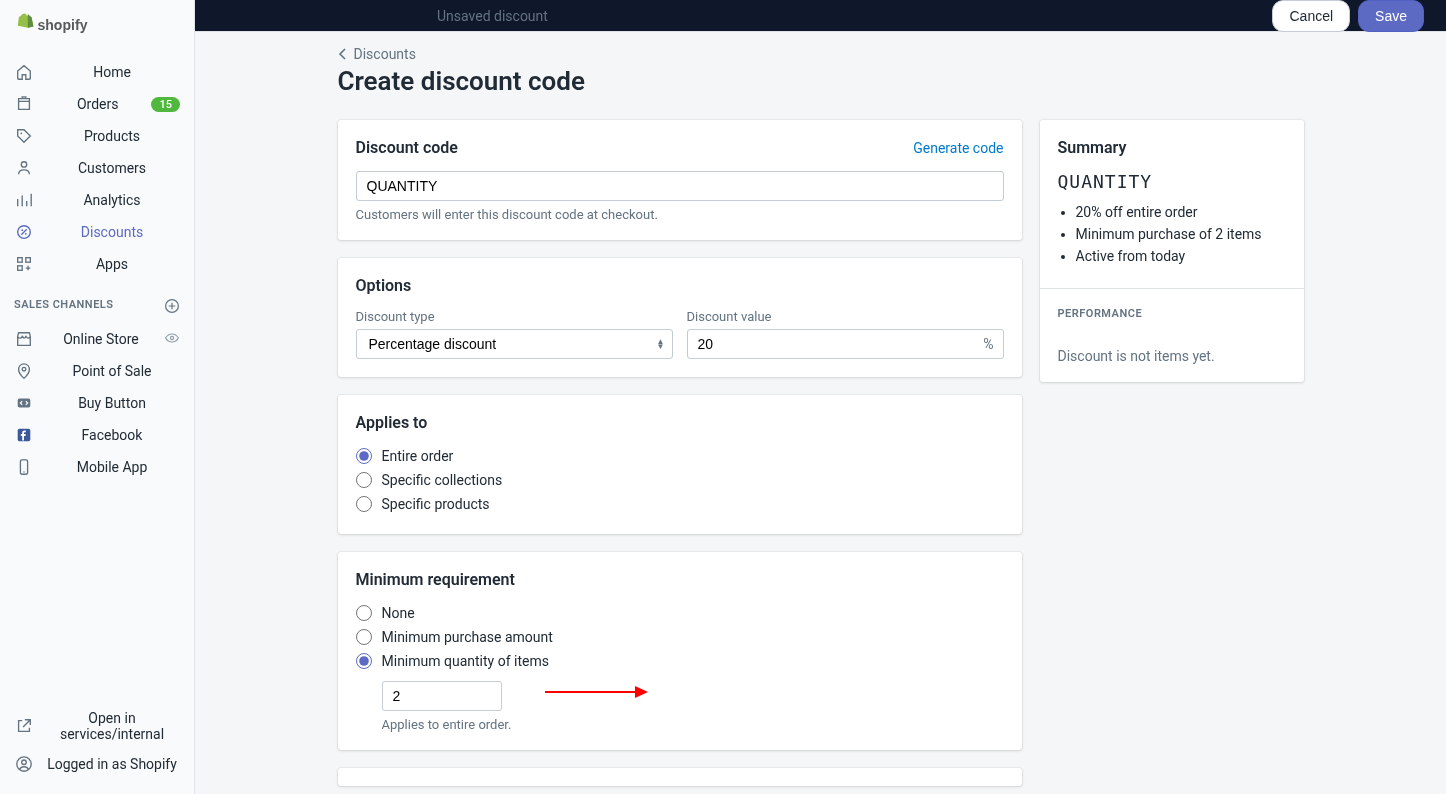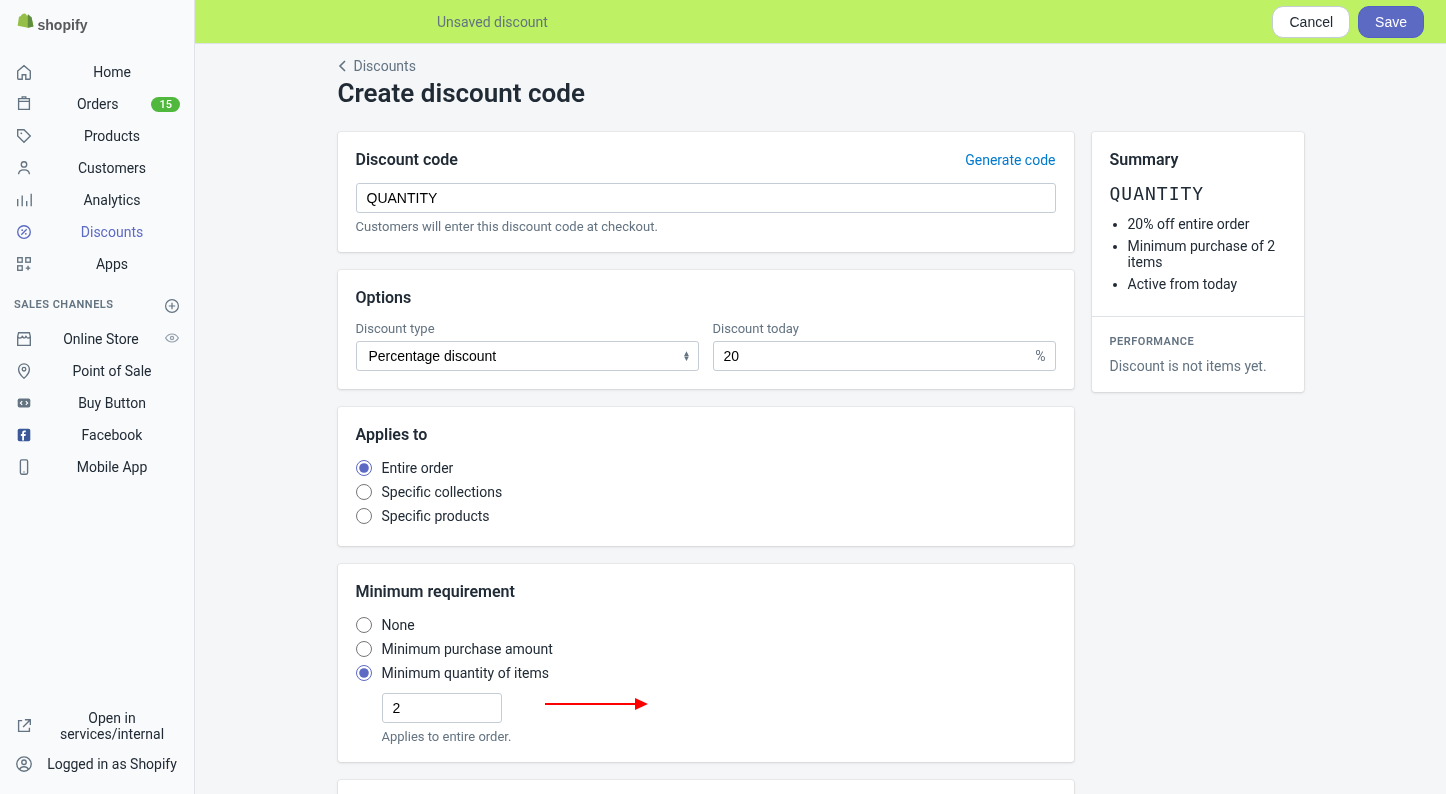--- a/index.html
+++ b/index.html
@@ -17,36 +17,36 @@
 .nav-item.active .icon { color: #5c6ac4; }
 .nav-item .label { flex: 1; text-align: center; }
 .badge { background: #50b83c; color: #fff; font-size: 11px; padding: 1px 8px; border-radius: 10px; font-weight: 500; }
 .nav-section-header { display: flex; align-items: flex-start; justify-content: space-between; padding: 18px 14px 6px 14px; font-size: 11px; font-weight: 600; letter-spacing: 0.5px; color: #637381; }
 .nav-section-header .plus-btn { color: #637381; cursor: pointer; }
 .trailing-icon { color: #919eab; margin-left: 6px; }
 .sidebar-footer { padding: 6px 0 14px 0; }
 
 
 .main { flex: 1; display: flex; flex-direction: column; overflow: hidden; }
-.topbar { height: 44px; background: #bef264; border-bottom: 1px solid #dfe3e8; display: flex; align-items: center; padding: 0 22px 0 242px; }
+.topbar { height: 32px; background: #0f172a; border-bottom: 1px solid #dfe3e8; display: flex; align-items: center; padding: 0 22px 0 242px; }
 .topbar-title { color: #637381; font-size: 14px; flex: 1; }
 .btn { font-size: 14px; padding: 7px 16px; border-radius: 11px; cursor: pointer; border: 1px solid transparent; }
 .btn-default { background: #fff; border: 1px solid #c4cdd5; color: #212b36; }
 .btn-primary { background: #5c6ac4; color: #fff; border: 1px solid #5262c4; }
 .btn + .btn { margin-left: 8px; }
 
 
 .page { flex: 1; overflow: auto; padding: 0 0 40px 0; }
 .page-inner { max-width: 1010px; margin: 0 auto; padding: 0 22px; }
 .breadcrumb { display: flex; align-items: center; color: #637381; font-size: 14px; margin-top: 14px; cursor: pointer; }
 .breadcrumb svg { width: 10px; height: 12px; margin-right: 6px; }
 .page-title { font-size: 26px; font-weight: 600; margin-top: 4px; margin-bottom: 24px; }
 .layout { display: flex; gap: 18px; align-items: flex-start; }
 .col-main { flex: 1; }
-.col-side { width: 212px; }
+.col-side { width: 264px; }
 
 .card { background: #fff; border-radius: 3px; box-shadow: 0 0 0 1px rgba(63,63,68,0.05), 0 1px 3px rgba(63,63,68,0.15); margin-bottom: 18px; }
 .card-section { padding: 18px; }
 .card-header-row { display: flex; justify-content: space-between; align-items: center; margin-bottom: 14px; }
 .card-title { font-size: 16px; font-weight: 600; }
 .link { color: #007ace; cursor: pointer; font-size: 14px; }
 .input { width: 100%; border: 1px solid #c4cdd5; border-radius: 3px; padding: 6px 10px; font-size: 14px; background: #fff; }
 .help-text { color: #637381; font-size: 13px; margin-top: 6px; }
 .field-label { color: #637381; font-size: 13px; margin-bottom: 5px; display: block; }
 .row-2 { display: flex; gap: 14px; }
@@ -60,21 +60,21 @@
 .radio-row input[type=radio] { width: 16px; height: 16px; margin-right: 10px; accent-color: #5c6ac4; }
 .radio-row label { cursor: pointer; }
 .sub-input { margin-left: 26px; margin-top: 8px; width: 120px; }
 
 
 .summary-title { font-size: 16px; font-weight: 600; margin-bottom: 14px; }
 .summary-code { font-family: "SFMono-Regular", Menlo, monospace; font-size: 18px; margin-bottom: 12px; letter-spacing: 1px; }
 .summary-list { list-style: disc; padding-left: 18px; color: #212b36; font-size: 14px; }
 .summary-list li { margin-bottom: 6px; }
 .divider { border-top: 1px solid #dfe3e8; }
-.perf-header { font-size: 11px; font-weight: 600; letter-spacing: 0.5px; color: #637381; margin-bottom: 10px; }
+.perf-header { font-size: 11px; font-weight: 600; letter-spacing: 0.5px; color: #637381; margin-bottom: 28px; }
 .muted { color: #637381; }
 
 
 .arrow-annot { position: absolute; pointer-events: none; }
 
 .icon svg { width: 18px; height: 18px; fill: currentColor; }
 </style>
 </head>
 <body>
 
@@ -275,21 +275,21 @@
                       <select class="select">
                         <option>Percentage discount</option>
                       </select>
                       <span class="select-chevrons">
                           <span>▲</span>
                           <span>▼</span>
                         </span>
                     </div>
                   </div>
                   <div>
-                    <label class="field-label">Discount today</label>
+                    <label class="field-label">Discount value</label>
                     <div class="input-suffix-wrap">
                       <input class="input" value="20" style="">
                       <span class="input-suffix">%</span>
                     </div>
                   </div>
                 </div>
               </div>
             </div>
 
             <div class="card">

